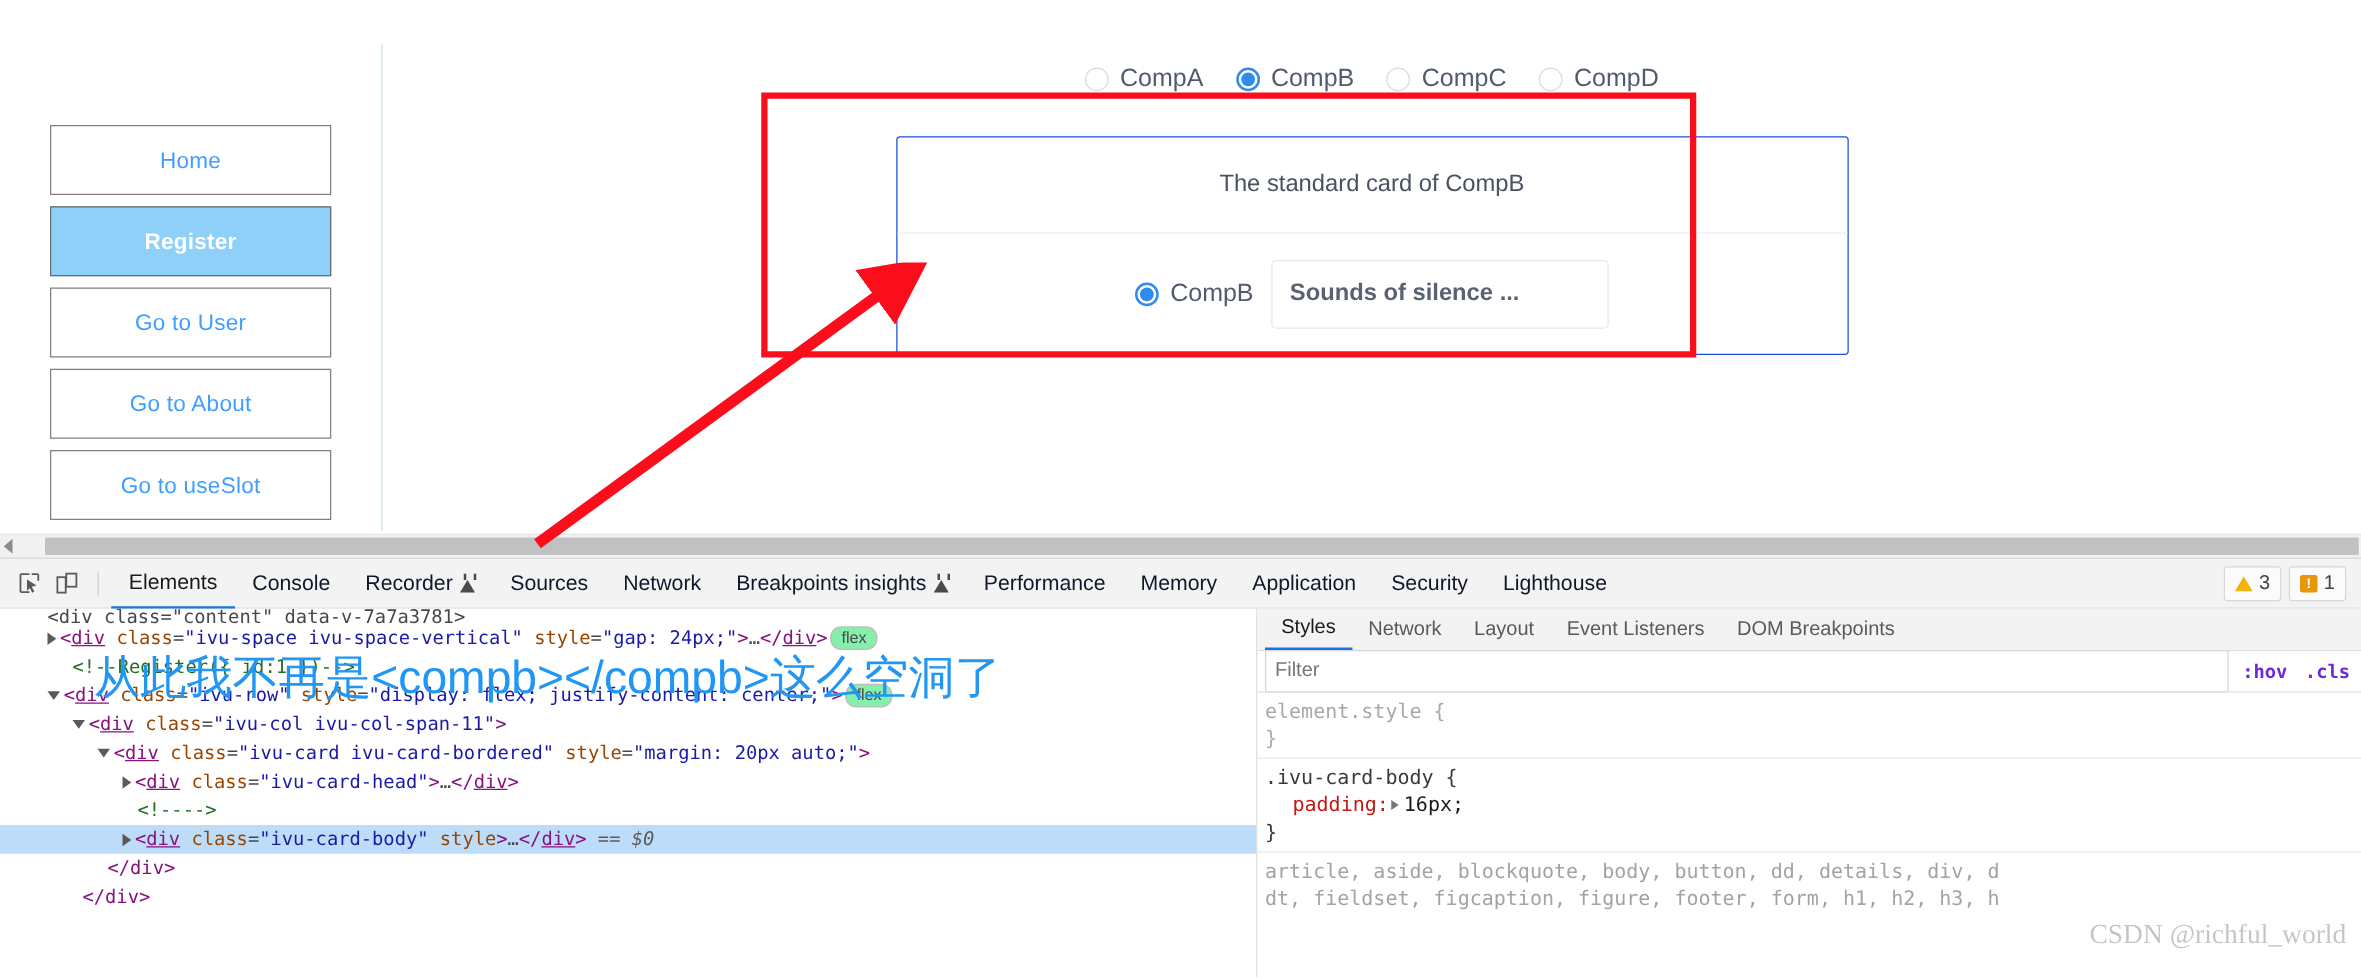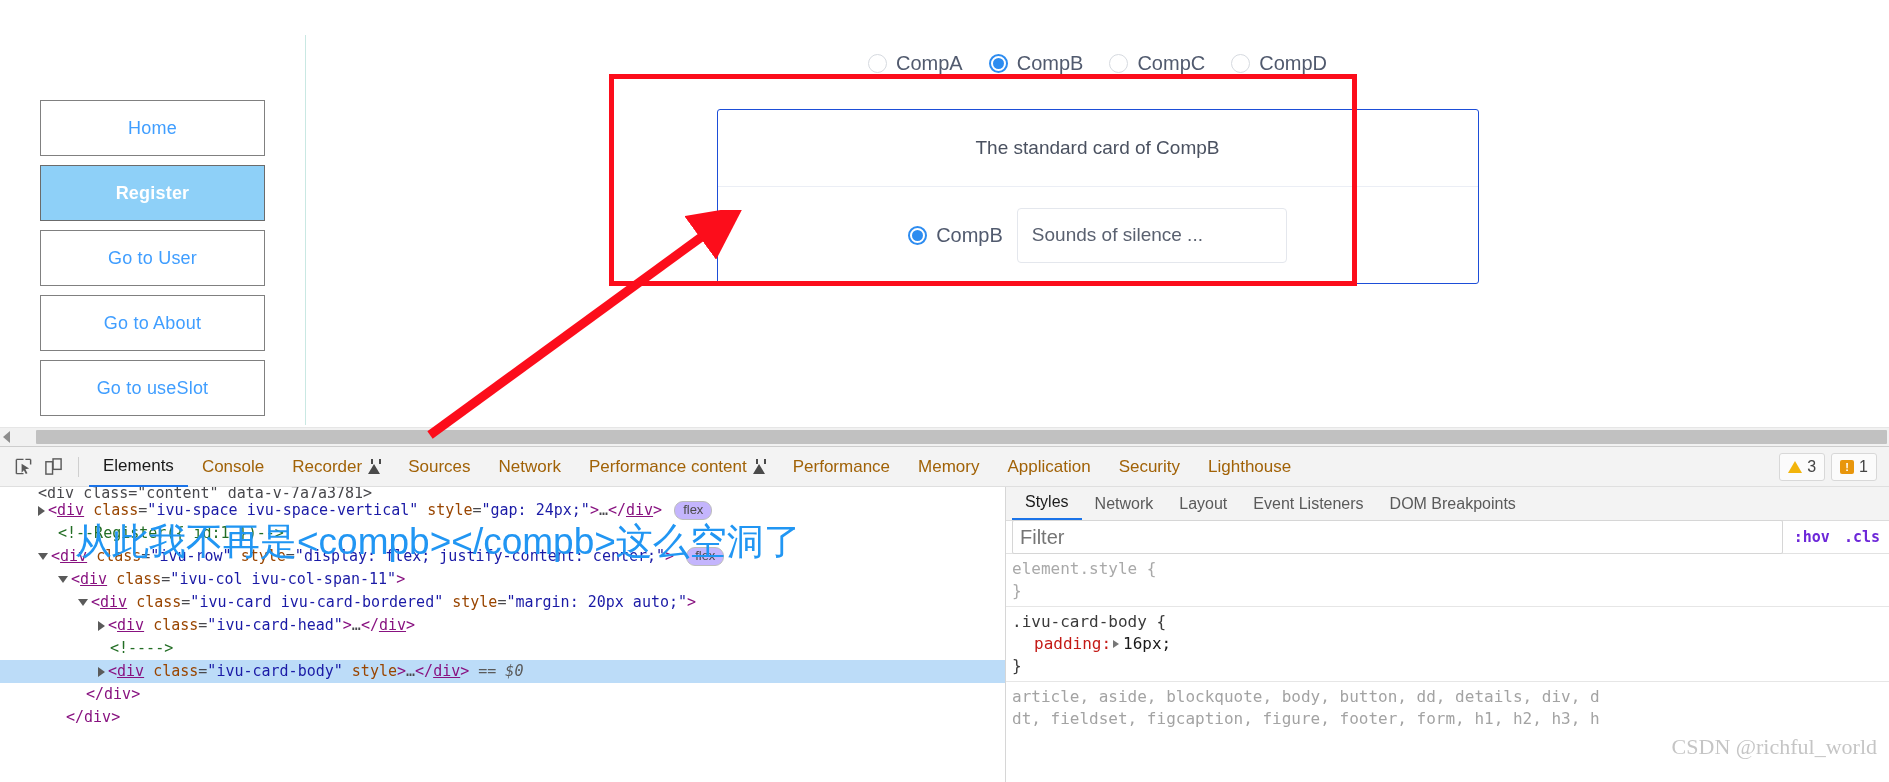--- a/index.html
+++ b/index.html
@@ -152,20 +152,21 @@
     width: 270px;
     height: 55px;
     border: 1px solid #e4e7ed;
     border-radius: 4px;
     background: #fff;
     color: #5a6170;
     font-size: 19px;
     padding: 0 14px;
     box-sizing: border-box;
     font-family: "Liberation Sans", sans-serif;
+    font-weight: bold;
   }
 
   
   #annot-rect {
     position: absolute;
     left: 609px;
     top: 74px;
     width: 748px;
     height: 212px;
     border: 5px solid #fc0d1b;
@@ -237,21 +238,21 @@
     width: 30px; height: 30px;
     display: flex; align-items: center; justify-content: center;
     cursor: pointer;
     border-radius: 3px;
   }
   .dt-sep {
     width: 1px; height: 20px; background: #cfcfcf; margin: 0 10px;
   }
   .dt-tab {
     font-size: 17px;
-    color: #a16207;
+    color: #0f172a;
     padding: 0 14px;
     height: 39px;
     line-height: 39px;
     cursor: pointer;
     white-space: nowrap;
     display: flex;
     align-items: center;
     gap: 6px;
   }
   .dt-tab.active {
@@ -364,27 +365,27 @@
   .attr { color: #994500; }
   .val { color: #1a1aa6; }
   .punct { color: #881280; }
   .cmt { color: #236e25; }
   .txt { color: #48484c; }
   .dollar { color: #5a5a5a; font-style: italic; }
   .flexbadge {
     display: inline-block;
     border: 1px solid #bdbdbd;
     border-radius: 9px;
-    background: #c4b5fd;
+    background: #86efac;
     color: #4a4a4a;
     font-size: 13px;
     padding: 0 8px;
     line-height: 16px;
     height: 17px;
-    margin-left: 12px;
+    margin-left: 2px;
     vertical-align: middle;
     font-family: "Liberation Sans", sans-serif;
     cursor: pointer;
   }
 
   
   #cjk-overlay {
     position: absolute;
     left: 75px;
     top: 30px;
@@ -433,21 +434,21 @@
     border-bottom: 1px solid #e2e2e2;
     background: #fff;
     padding: 0 6px;
     gap: 8px;
   }
   #styles-filter {
     flex: 1;
     height: 24px;
     border: 1px solid #d6d6d6;
     border-radius: 2px;
-    font-size: 20px;
+    font-size: 16px;
     padding: 16px 7px;
     color: #555;
     font-family: "Liberation Sans", sans-serif;
     box-sizing: border-box;
   }
   .st-tool {
     font-family: "DejaVu Sans Mono", monospace;
     font-size: 15px;
     color: #6d28d9;
     font-weight: bold;
@@ -592,21 +593,21 @@
       <span>Recorder</span>
       <span class="flask"></span>
     </div>
     <div class="dt-tab">
       <span>Sources</span>
     </div>
     <div class="dt-tab">
       <span>Network</span>
     </div>
     <div class="dt-tab">
-      <span>Performance content</span>
+      <span>Breakpoints insights</span>
       <span class="flask"></span>
     </div>
     <div class="dt-tab">
       <span>Performance</span>
     </div>
     <div class="dt-tab">
       <span>Memory</span>
     </div>
     <div class="dt-tab">
       <span>Application</span>

